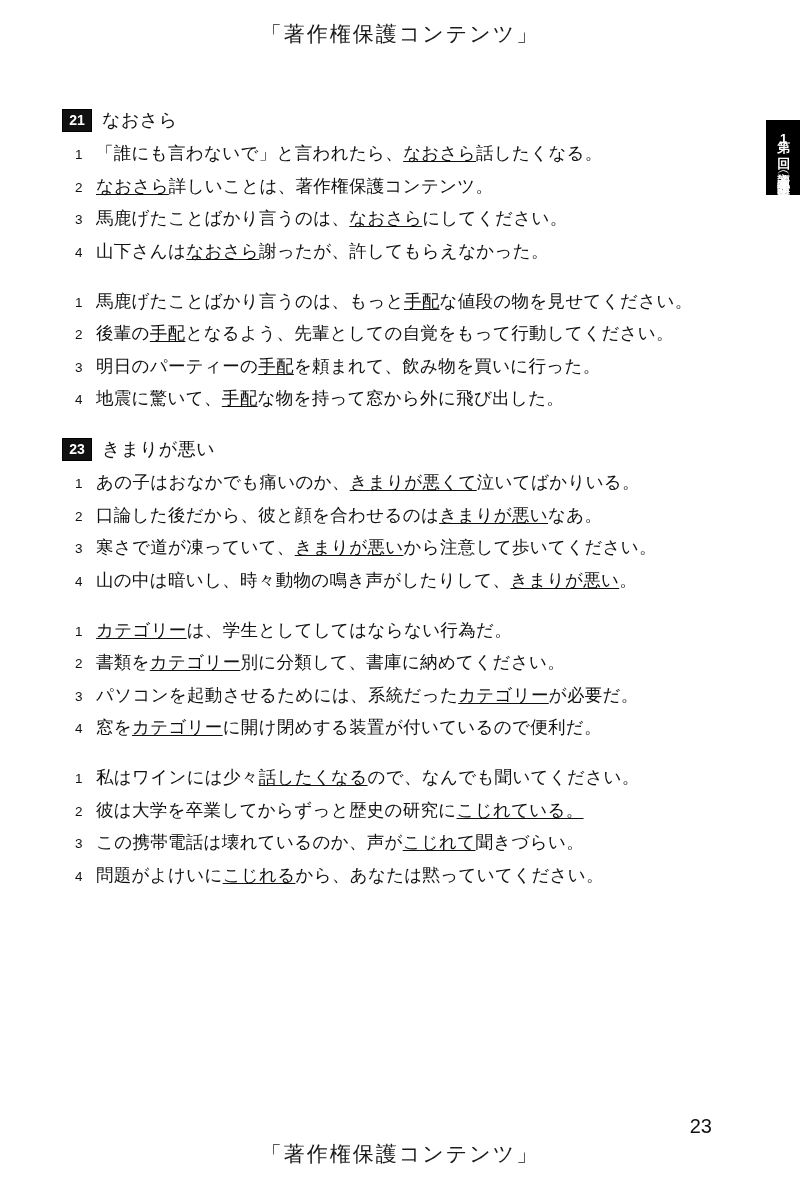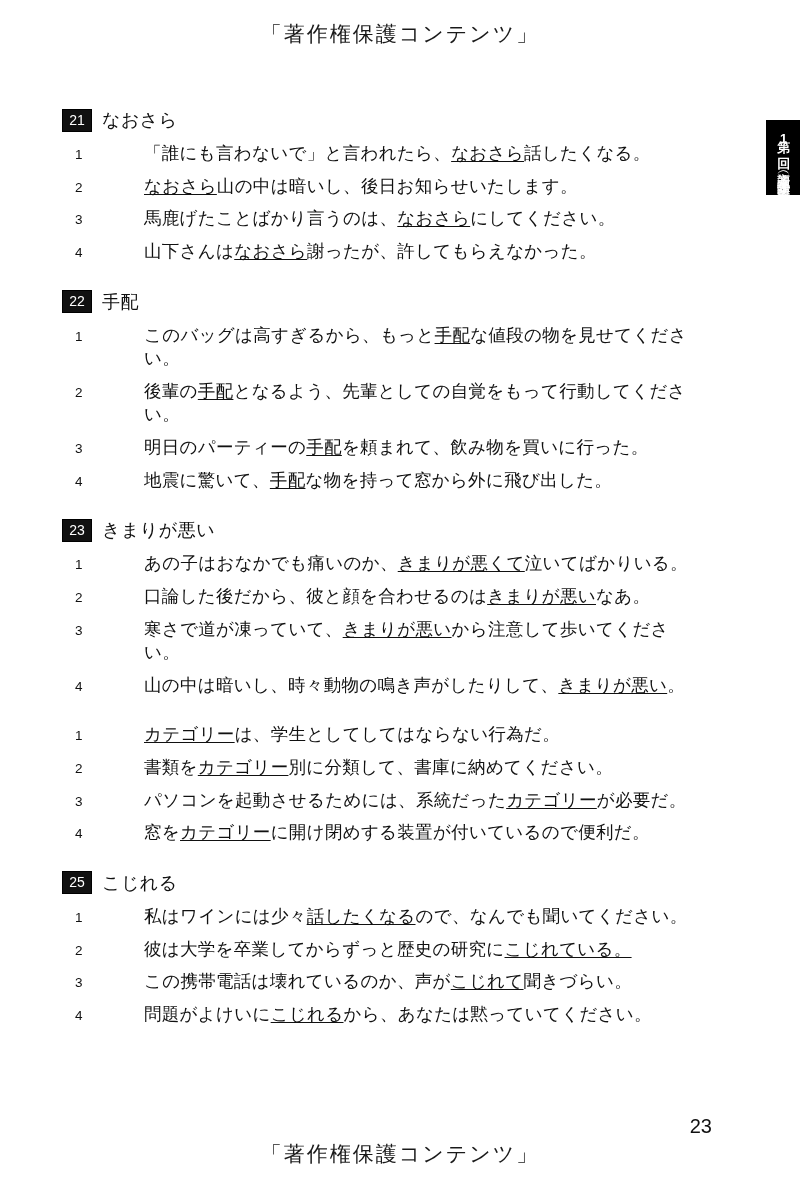--- a/index.html
+++ b/index.html
@@ -102,21 +102,21 @@
     display: flex;
     align-items: center;
     margin-bottom: 10px;
   }
   .q-num {
     display: inline-block;
     border: 1.6px solid #000;
     background: #111111;
     color: #ffffff;
     font-family: "Liberation Sans", sans-serif;
-    font-weight: normal;
+    font-weight: bold;
     font-size: 14px;
     line-height: 1;
     padding: 3px 4px 4px 4px;
     min-width: 20px;
     text-align: center;
     margin-right: 10px;
   }
   .q-word {
     font-size: 18px;
     letter-spacing: 0.5px;
@@ -133,21 +133,20 @@
   .choice-num {
     width: 34px;
     flex: 0 0 34px;
     text-align: center;
     font-family: "Liberation Sans", sans-serif;
     font-size: 13.5px;
     color: #111;
   }
   .choice-text {
     flex: 1 1 auto;
-    margin-left: 48px;
   }
   .u {
     text-decoration: underline;
     text-underline-offset: 2px;
   }
 </style>
 </head>
 <body>
 
 <div class="page">
@@ -164,39 +163,35 @@
         <div class="q-head">
           <span class="q-num">21</span>
           <span class="q-word">なおさら</span>
         </div>
         <div class="choice">
           <span class="choice-num">1</span>
           <span class="choice-text"><span>「誰にも言わないで」と言われたら、</span><span class="u">なおさら</span><span>話したくなる。</span></span>
         </div>
         <div class="choice">
           <span class="choice-num">2</span>
-          <span class="choice-text"><span></span><span class="u">なおさら</span><span>山の中は暗いし、後日お知らせいたします。</span></span>
+          <span class="choice-text"><span></span><span class="u">なおさら</span><span>詳しいことは、著作権保護コンテンツ。</span></span>
         </div>
         <div class="choice">
           <span class="choice-num">3</span>
           <span class="choice-text"><span>馬鹿げたことばかり言うのは、</span><span class="u">なおさら</span><span>にしてください。</span></span>
         </div>
         <div class="choice">
           <span class="choice-num">4</span>
           <span class="choice-text"><span>山下さんは</span><span class="u">なおさら</span><span>謝ったが、許してもらえなかった。</span></span>
         </div>
       </div>
       <div class="question-block">
-        <div class="q-head">
-          <span class="q-num">22</span>
-          <span class="q-word">手配</span>
-        </div>
-        <div class="choice">
-          <span class="choice-num">1</span>
-          <span class="choice-text"><span>このバッグは高すぎるから、もっと</span><span class="u">手配</span><span>な値段の物を見せてください。</span></span>
+        <div class="choice">
+          <span class="choice-num">1</span>
+          <span class="choice-text"><span>馬鹿げたことばかり言うのは、もっと</span><span class="u">手配</span><span>な値段の物を見せてください。</span></span>
         </div>
         <div class="choice">
           <span class="choice-num">2</span>
           <span class="choice-text"><span>後輩の</span><span class="u">手配</span><span>となるよう、先輩としての自覚をもって行動してください。</span></span>
         </div>
         <div class="choice">
           <span class="choice-num">3</span>
           <span class="choice-text"><span>明日のパーティーの</span><span class="u">手配</span><span>を頼まれて、飲み物を買いに行った。</span></span>
         </div>
         <div class="choice">
@@ -238,24 +233,20 @@
         <div class="choice">
           <span class="choice-num">3</span>
           <span class="choice-text"><span>パソコンを起動させるためには、系統だった</span><span class="u">カテゴリー</span><span>が必要だ。</span></span>
         </div>
         <div class="choice">
           <span class="choice-num">4</span>
           <span class="choice-text"><span>窓を</span><span class="u">カテゴリー</span><span>に開け閉めする装置が付いているので便利だ。</span></span>
         </div>
       </div>
       <div class="question-block">
-        <div class="q-head">
-          <span class="q-num">25</span>
-          <span class="q-word">こじれる</span>
-        </div>
         <div class="choice">
           <span class="choice-num">1</span>
           <span class="choice-text"><span>私はワインには少々</span><span class="u">話したくなる</span><span>ので、なんでも聞いてください。</span></span>
         </div>
         <div class="choice">
           <span class="choice-num">2</span>
           <span class="choice-text"><span>彼は大学を卒業してからずっと歴史の研究に</span><span class="u">こじれている。</span><span></span></span>
         </div>
         <div class="choice">
           <span class="choice-num">3</span>

